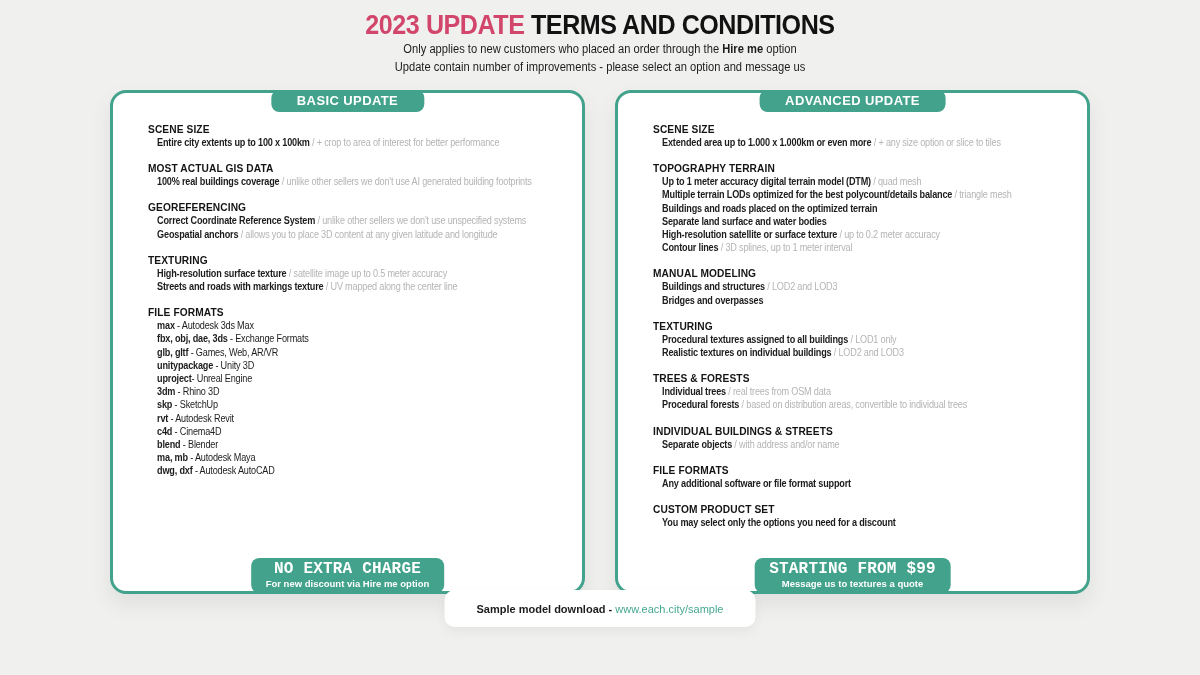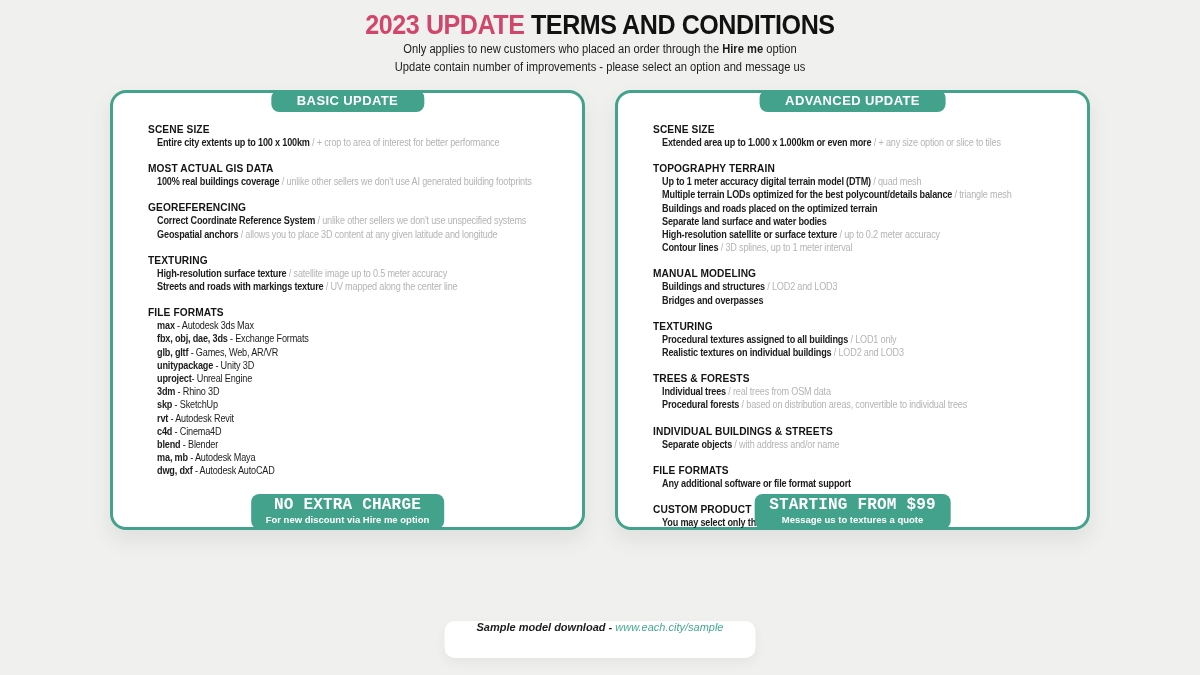--- a/index.html
+++ b/index.html
@@ -22,21 +22,21 @@
     position:absolute;top:10px;left:0;width:1200px;text-align:center;
     transform:scaleX(0.93);transform-origin:50% 0;
   }
   .title{font-size:27px;font-weight:800;letter-spacing:-0.5px;line-height:30px;white-space:nowrap;}
   .title .hl{color:var(--crimson);}
   .title .rest{color:#121212;}
   .subtitle{font-size:12px;line-height:15.5px;font-weight:500;color:#1c1c1c;margin-top:2px;white-space:nowrap;}
   .subtitle b{font-weight:800;}
   
   .panel{
-    position:absolute;top:90px;width:475px;height:440px;
+    position:absolute;top:90px;width:475px;height:504px;
     background:#ffffff;border:3px solid var(--teal);border-radius:16px;
     box-shadow:0 10px 20px rgba(80,80,80,0.10);
   }
   .panel-left{left:110px;}
   .panel-right{left:615px;}
   .badge-top{
     position:absolute;top:-3px;left:50%;transform:translateX(-50%);
     background:var(--teal);color:#fff;
     font-size:13px;font-weight:700;letter-spacing:0.4px;line-height:13px;
     padding:4px 26px 5px;border-radius:8px;white-space:nowrap;
@@ -58,24 +58,24 @@
   .item{
     font-size:10px;line-height:13.2px;color:#1c1c1c;
     padding-left:10px;white-space:pre;letter-spacing:-0.2px;
     transform:scaleX(0.91);transform-origin:0 50%;
   }
   .item .b{font-weight:700;}
   .item .r{font-weight:400;}
   .item .n{font-weight:400;color:var(--gray);}
   
   .pill{
-    position:absolute;top:621px;left:50%;transform:translateX(-50%);
+    position:absolute;top:590px;left:50%;transform:translateX(-50%);
     height:37px;background:#fff;border-radius:10px;
     box-shadow:0 5px 12px rgba(0,0,0,0.05);
-    display:flex;align-items:flex-start;padding:0 32px;white-space:pre;font-style:italic;
+    display:flex;align-items:center;padding:0 32px;white-space:pre;
   }
   .pill .ptext{font-size:11px;font-weight:600;color:#1c1c1c;}
   .pill .plink{font-size:11px;font-weight:500;color:#45a891;text-decoration:none;cursor:pointer;}
 </style>
 </head>
 <body>
 
 <div class="header">
   <div class="title">
     <span class="hl">2023 UPDATE</span><span class="rest"> TERMS AND CONDITIONS</span>

